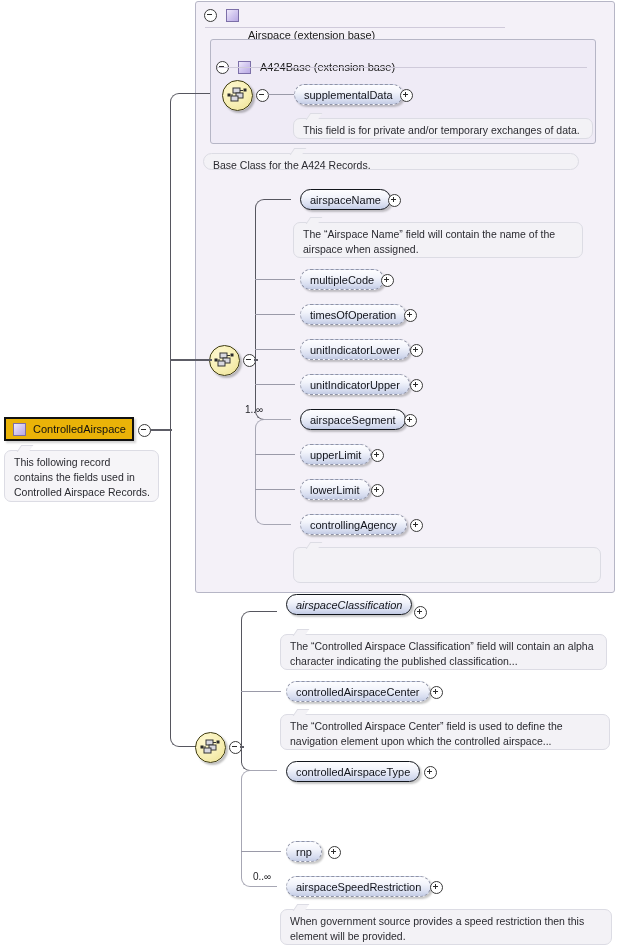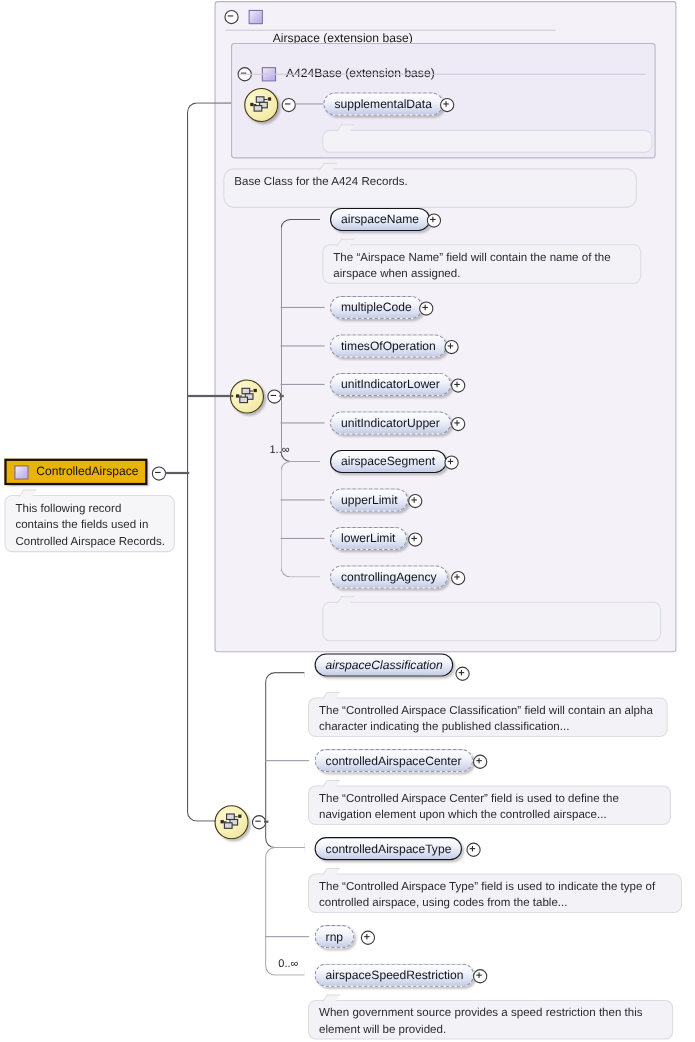--- a/index.html
+++ b/index.html
@@ -236,23 +236,24 @@
 
   <div class="ln" style="left:268px; top:94px; width:26px; height:1px;"></div>
 
   <div class="pill optional" style="left:294px; top:84px;">
     <span>supplementalData</span>
   </div>
   <span class="circ plus" style="position:absolute; left:400px; top:89px;"></span>
 
   <div class="anno" style="left:293px; top:118px; width:300px; height:21px;">
     <span class="anno-tip"></span>
-  </div>
-
-  <div class="anno" style="left:203px; top:153px; width:376px; height:36px;border-radius:10px;">
+    <span>This field is for private and/or temporary exchanges of data.</span>
+  </div>
+
+  <div class="anno" style="left:203px; top:153px; width:376px; height:17px;border-radius:10px;">
     <span class="anno-tip" style="left:88px;"></span>
     <span>Base Class for the A424 Records.</span>
   </div>
 
   <div class="seq" style="left:209px; top:345px;">
     <svg width="23" height="23" viewBox="0 0 23 23">
       <rect x="7" y="4" width="7" height="5" fill="#d8d8e0" stroke="#343434" stroke-width="1"></rect>
       <rect x="10" y="9" width="7" height="5" fill="#d8d8e0" stroke="#343434" stroke-width="1"></rect>
       <rect x="5" y="12" width="7" height="5" fill="#d8d8e0" stroke="#343434" stroke-width="1"></rect>
       <rect x="1.5" y="9.5" width="3" height="3" fill="#2b2b2b"></rect>
@@ -379,24 +380,20 @@
   <span class="circ plus" style="position:absolute; left:430px; top:686px;"></span>
   <div class="anno" style="left:280px; top:714px; width:330px; height:36px;">
     <span class="anno-tip"></span>
     <span>The “Controlled Airspace Center” field is used to define the navigation element upon which the controlled airspace...</span>
   </div>
 
   <div class="pill required" style="left:286px; top:761px;">
     <span>controlledAirspaceType</span>
   </div>
   <span class="circ plus" style="position:absolute; left:424px; top:766px;"></span>
-  <div class="anno" style="left:280px; top:794px; width:340px; height:36px;">
-    <span class="anno-tip"></span>
-    <span>The “Controlled Airspace Type” field is used to indicate the type of controlled airspace, using codes from the table...</span>
-  </div>
 
   <div class="pill optional" style="left:286px; top:841px;">
     <span>rnp</span>
   </div>
   <span class="circ plus" style="position:absolute; left:328px; top:846px;"></span>
 
   <span class="card" style="left:253px; top:871px;">0..∞</span>
   <div class="pill optional" style="left:286px; top:876px;">
     <span>airspaceSpeedRestriction</span>
   </div>

